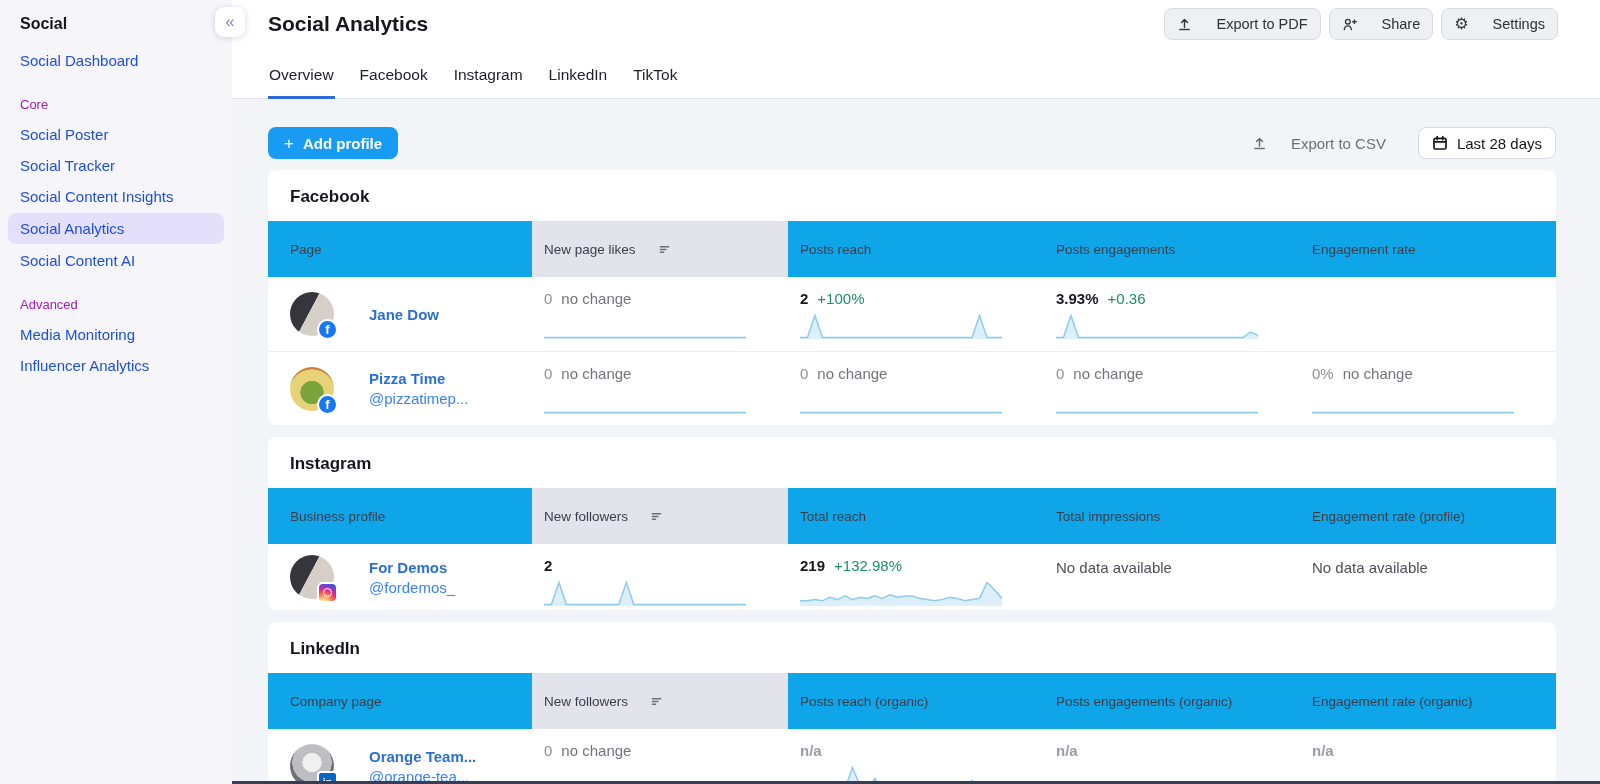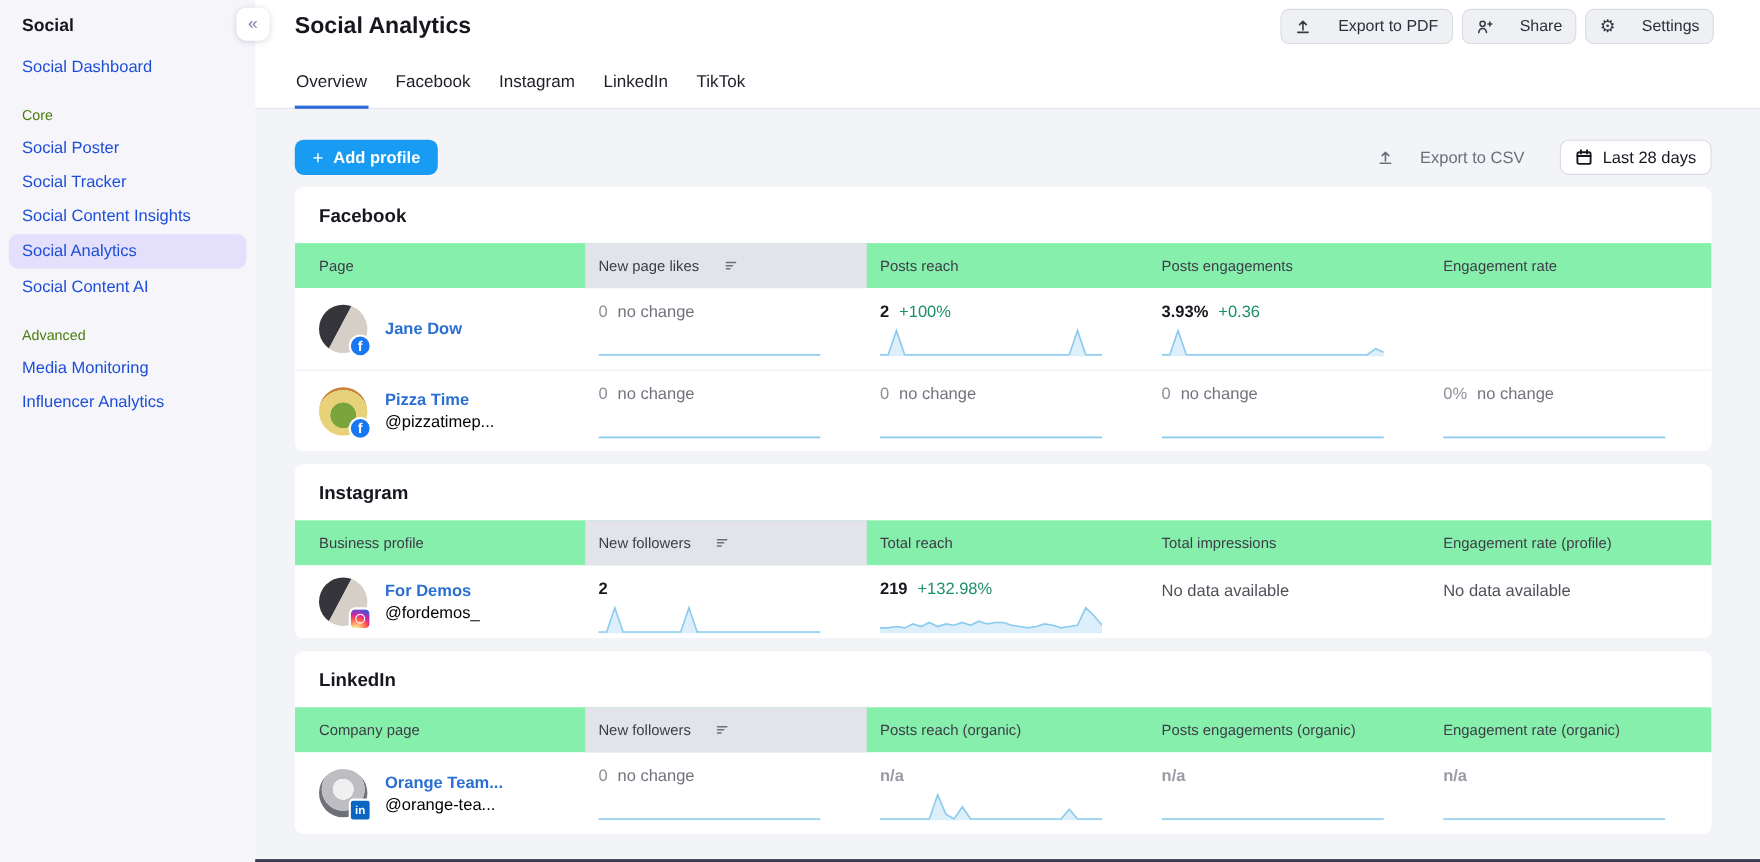--- a/index.html
+++ b/index.html
@@ -5,21 +5,21 @@
   * { box-sizing: border-box; }
   html, body { margin:0; padding:0; width:1600px; height:784px; overflow:hidden;
     font-family:"Liberation Sans","DejaVu Sans",sans-serif; color:#17171f; background:#fff; }
   .app { display:flex; width:1600px; height:784px; }
 
   
   .sidebar { width:232px; min-width:232px; background:#f5f5fa; position:relative; padding-top:2px; }
   .sb-title { font-size:16px; font-weight:700; padding:13px 20px 12px; color:#16161e; }
   .sb-item { font-size:15px; color:#1d4ed8; padding:7px 20px; cursor:pointer; white-space:nowrap; }
   .sb-item.active { background:var(--sidebar-active-bg,#e4e0fb); margin:1px 8px; padding:7px 12px; border-radius:8px; }
-  .sb-label { font-size:13px; color:#4d7c0f; padding:21px 20px 7px; }
+  .sb-label { font-size:13px; color:#a21caf; padding:21px 20px 7px; }
   .collapse-btn { position:absolute; top:7px; right:-13px; width:30px; height:30px; background:#fff;
     border:none; border-radius:9px; box-shadow:0 1px 6px rgba(40,40,80,.18); color:#8080b4;
     font-size:16px; line-height:28px; text-align:center; cursor:pointer; z-index:20; }
 
   
   .main { flex:1; display:flex; flex-direction:column; background:#fff; }
   .header-row { display:flex; justify-content:space-between; align-items:center; padding:8px 42px 0 36px; }
   .page-title { font-size:21px; font-weight:700; margin:0; color:#16161e; }
   .actions { display:flex; gap:8px; }
   .btn-gray { display:flex; align-items:center; gap:24px; height:32px; padding:0 12px; background:#eef0f4;
@@ -40,43 +40,43 @@
   .btn-primary .plus { font-size:17px; font-weight:400; line-height:1; }
   .toolbar-right { display:flex; align-items:center; gap:26px; }
   .link-btn { display:flex; align-items:center; gap:24px; background:none; border:none; font-size:15px;
     color:#6e6e7a; cursor:pointer; font-family:inherit; }
   .btn-white { display:flex; align-items:center; gap:9px; height:32px; padding:0 13px; background:#fff;
     border:1px solid #d8dae1; border-radius:8px; font-size:15px; color:#16161e; cursor:pointer; font-family:inherit; }
 
   
   .card { background:#fff; border-radius:8px; margin-bottom:12px; overflow:hidden; }
   .card-title { font-size:17px; font-weight:700; margin:0; padding:17px 22px 14px; color:#16161e; }
-  .thead { display:grid; grid-template-columns:264px 1fr 1fr 1fr 1fr; background:#86efac; height:41px;
+  .thead { display:grid; grid-template-columns:264px 1fr 1fr 1fr 1fr; background:#0ea5e9; height:56px;
     align-items:center; font-size:13.5px; color:#3d3d47; }
   .th { padding-left:12px; cursor:pointer; }
   .th.first { padding-left:22px; }
   .th.sorted { background:#e3e3eb; height:100%; display:flex; align-items:center; gap:22px; }
   .trow { display:grid; grid-template-columns:264px 1fr 1fr 1fr 1fr; height:74px; align-items:center; background:#fff; }
   .trow.short { height:66px; }
   .trow.bordered { border-top:1px solid #eceef2; }
 
   .cell.profile { display:flex; align-items:center; gap:16px; padding-left:22px; }
   .avatar { position:relative; width:44px; height:44px; border-radius:50%; flex:0 0 44px; cursor:pointer; }
   .av-photo { background:linear-gradient(118deg,#35353b 44%,#d6cfc8 45%); }
   .av-pizza { background:radial-gradient(circle at 50% 58%,#7aa43c 0 34%,#e7d27a 35% 68%,#c9823a 69%); }
   .av-sketch { background:radial-gradient(circle at 50% 42%,#f0f0f0 0 28%,#bdbdc2 29% 58%,#70707a 59%); }
   .badge { position:absolute; right:-4px; bottom:-4px; width:21px; height:21px; border:2px solid #fff;
     display:flex; align-items:center; justify-content:center; color:#fff; font-weight:700; }
   .badge-fb { border-radius:50%; background:var(--facebook-blue,#1877f2); font-size:13px; }
   .badge-ig { border-radius:6px; background:radial-gradient(circle at 28% 110%,#fdf497 0 8%,#fd5949 45%,#d6249f 62%,#285aeb 92%); }
   .ig-cam { width:9px; height:9px; border:1.6px solid #fff; border-radius:50%; display:block; }
   .badge-li { border-radius:4px; background:var(--linkedin-blue,#0a66c2); font-size:10.5px; letter-spacing:.2px; }
-  .pinfo { display:flex; flex-direction:column; gap:3px; min-width:0; }
+  .pinfo { display:flex; flex-direction:column; gap:3px; min-width:0;margin-left:19px; }
   .pname { font-size:15px; font-weight:700; color:var(--link-blue,#2a6fd1); text-decoration:none; cursor:pointer; white-space:nowrap; }
-  .phandle { font-size:15px; color:#000000; white-space:nowrap; }
+  .phandle { font-size:15px; color:#3b82f6; white-space:nowrap; }
 
   .cell.metric { align-self:start; padding:13px 42px 0 12px; }
   .vline { display:flex; gap:9px; align-items:baseline; font-size:15px; }
   .val { font-weight:700; color:#17171f; }
   .val.muted { font-weight:400; color:#8f8f9a; }
   .val.na { font-weight:700; color:#9b9ba6; }
   .chg.green { color:var(--green,#1c9066); }
   .chg.gray { color:#73737e; }
   .nodata { font-size:15px; color:#4f4f59; padding-top:2px; }
   .spark { width:100%; height:26px; margin-top:6px; display:block; }

